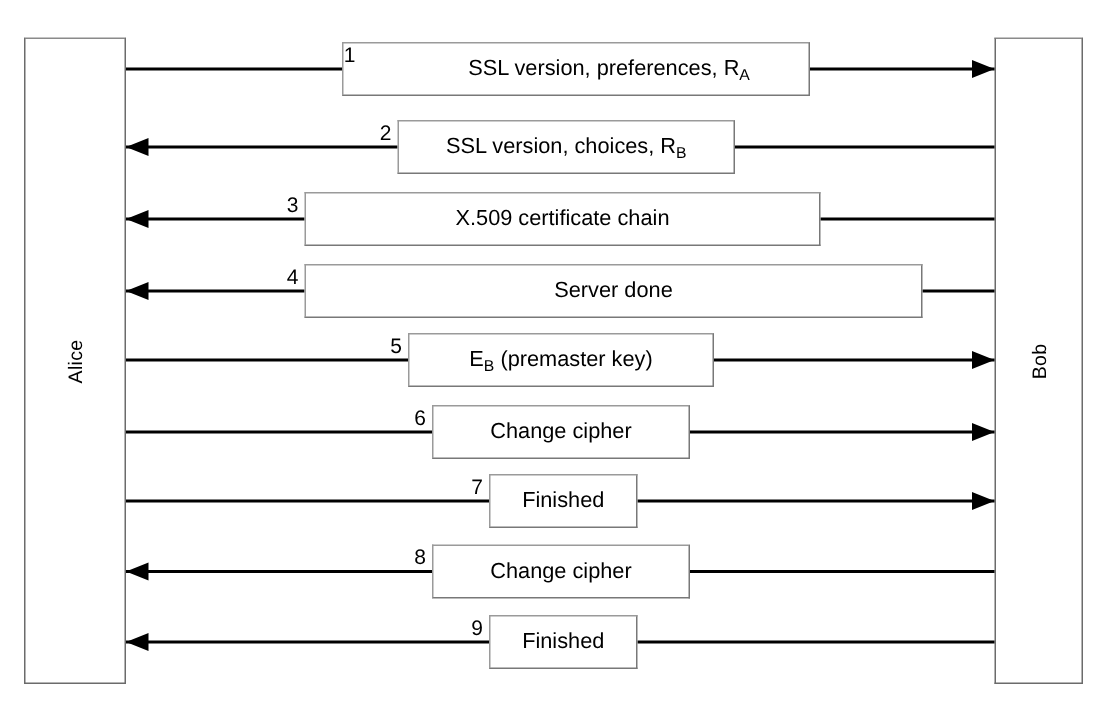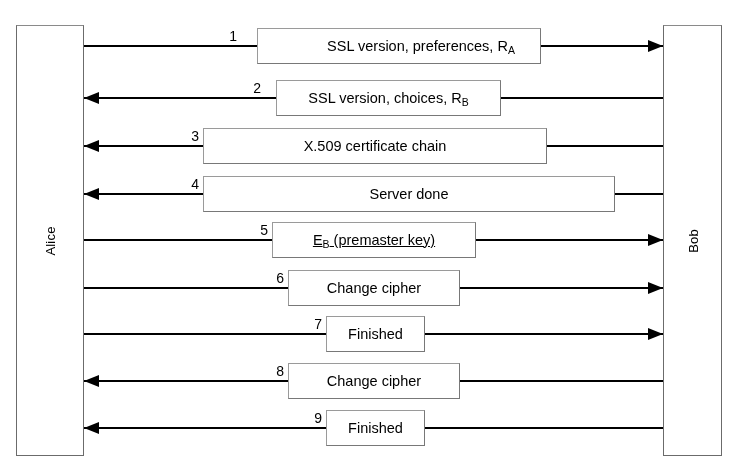--- a/index.html
+++ b/index.html
@@ -129,29 +129,29 @@
   </div>
 
   <div class="party right">
     <span class="party-label">Bob</span>
   </div>
 
   <div id="rows">
       <div class="row" style="top: 46px;">
         <div class="wire"></div>
         <div class="arrowhead to-right"></div>
-        <div class="msg-box" style="left: 257px; width: 284px; padding-left: 44px;">
+        <div class="msg-box" style="left: 228px; width: 312px; padding-left: 44px;">
           <span class="label">SSL version, preferences, R<sub>A</sub></span>
         </div>
         <div class="seq-num" style="left: 241px;">1</div>
       </div>
       <div class="row" style="top: 98px;">
         <div class="wire"></div>
         <div class="arrowhead to-left"></div>
-        <div class="msg-box" style="left: 276px; width: 225px;">
+        <div class="msg-box" style="left: 265px; width: 225px;">
           <span class="label">SSL version, choices, R<sub>B</sub></span>
         </div>
         <div class="seq-num" style="left: 265px;">2</div>
       </div>
       <div class="row" style="top: 146px;">
         <div class="wire"></div>
         <div class="arrowhead to-left"></div>
         <div class="msg-box" style="left: 203px; width: 344px;">
           <span class="label">X.509 certificate chain</span>
         </div>
@@ -161,21 +161,21 @@
         <div class="wire"></div>
         <div class="arrowhead to-left"></div>
         <div class="msg-box" style="left: 203px; width: 412px;">
           <span class="label">Server done</span>
         </div>
         <div class="seq-num" style="left: 203px;">4</div>
       </div>
       <div class="row" style="top: 240px;">
         <div class="wire"></div>
         <div class="arrowhead to-right"></div>
-        <div class="msg-box" style="left: 272px; width: 204px; text-decoration: underline;">
+        <div class="msg-box" style="left: 272px; width: 204px;">
           <span class="label">E<sub>B</sub> (premaster key)</span>
         </div>
         <div class="seq-num" style="left: 272px;">5</div>
       </div>
       <div class="row" style="top: 288px;">
         <div class="wire"></div>
         <div class="arrowhead to-right"></div>
         <div class="msg-box" style="left: 288px; width: 172px;">
           <span class="label">Change cipher</span>
         </div>

